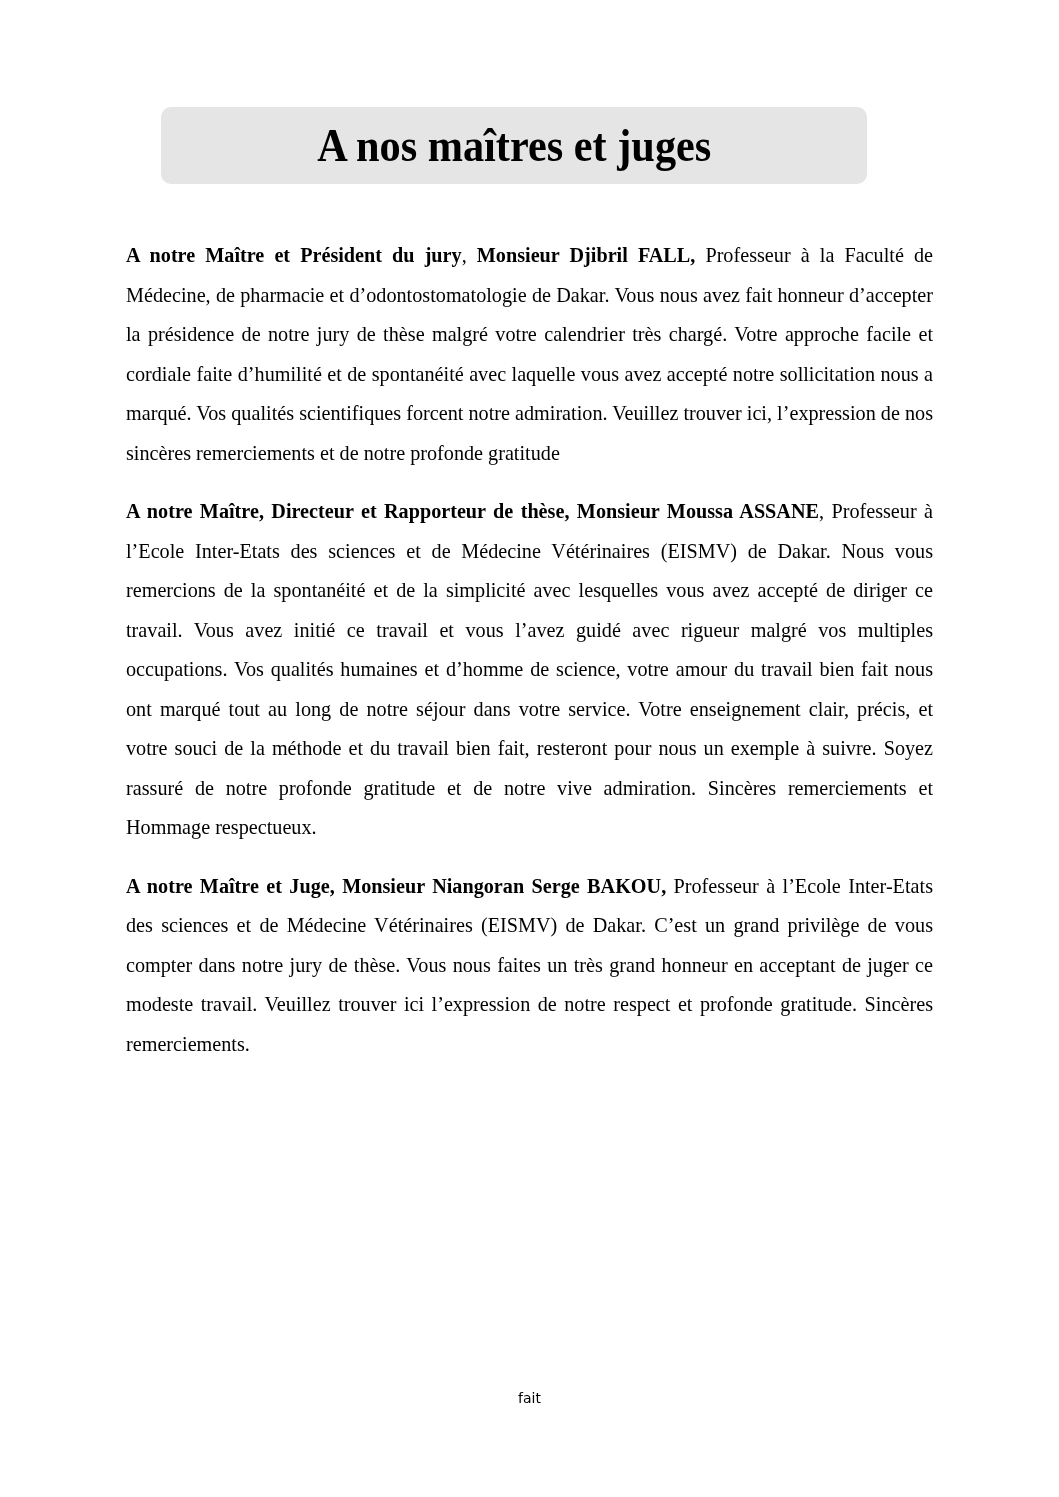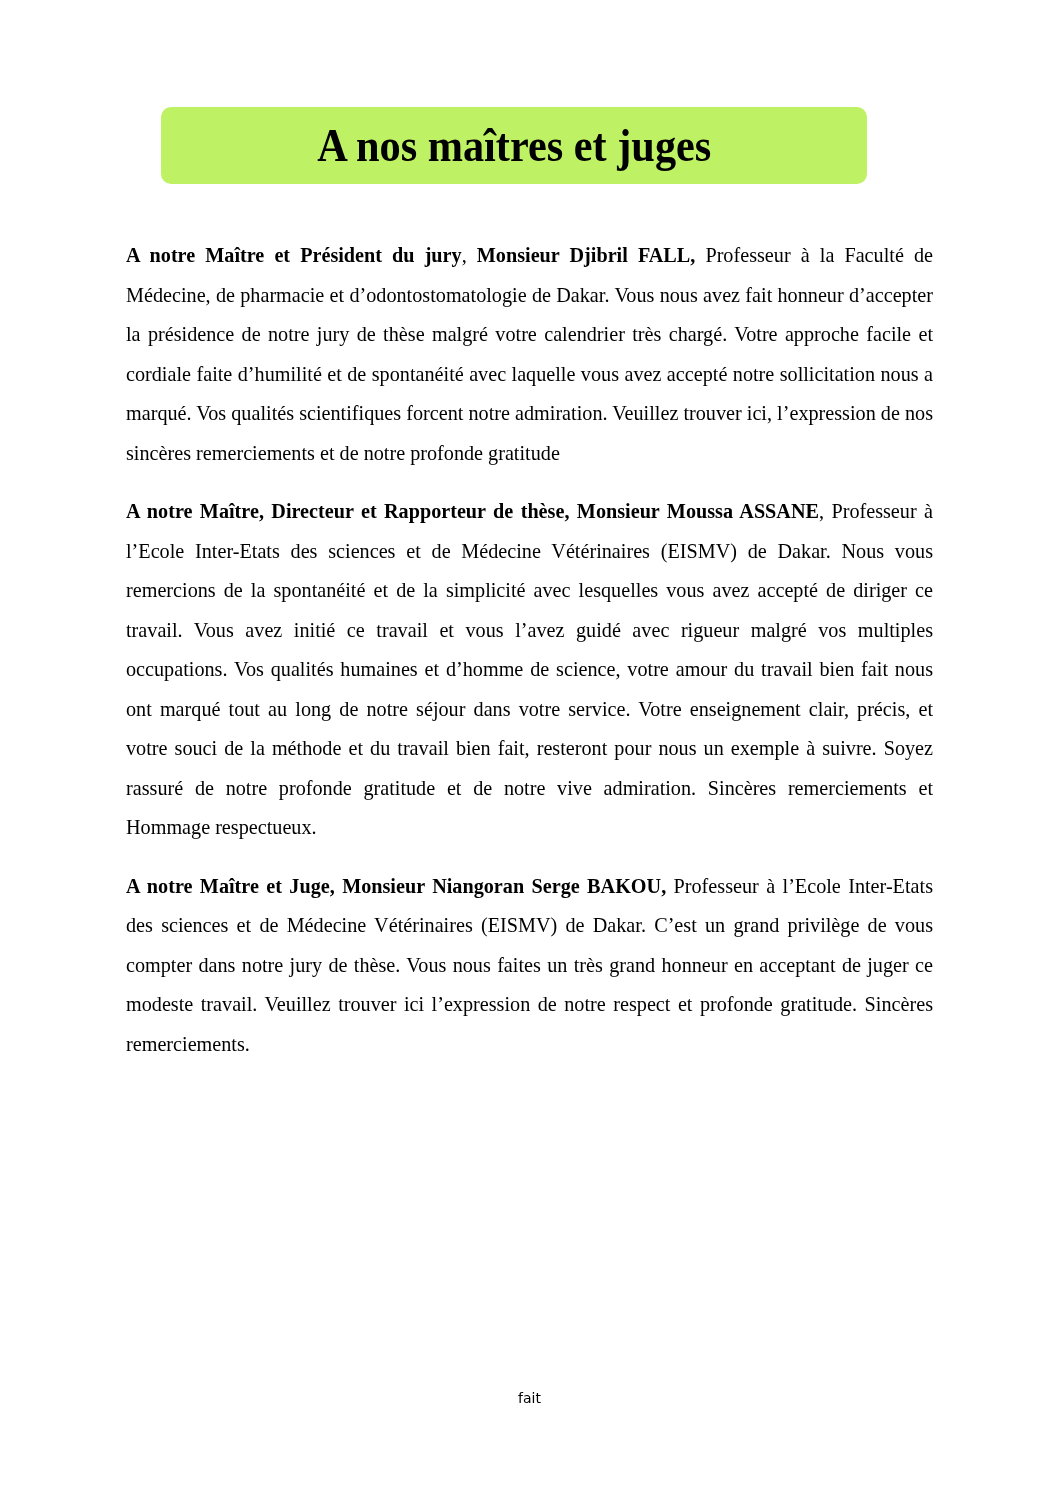--- a/index.html
+++ b/index.html
@@ -14,21 +14,21 @@
       overflow: hidden;
       font-family: "Liberation Serif", serif;
       color: #000;
     }
     .title-box {
       position: absolute;
       left: 161px;
       top: 107px;
       width: 706px;
       height: 77px;
-      background: #bef264;
+      background: #e5e5e5;
       border-radius: 10px;
       display: flex;
       align-items: center;
       justify-content: center;
     }
     .title-box h1 {
       margin: 0;
       font-family: "Liberation Serif", serif;
       font-weight: bold;
       font-size: 46px;

